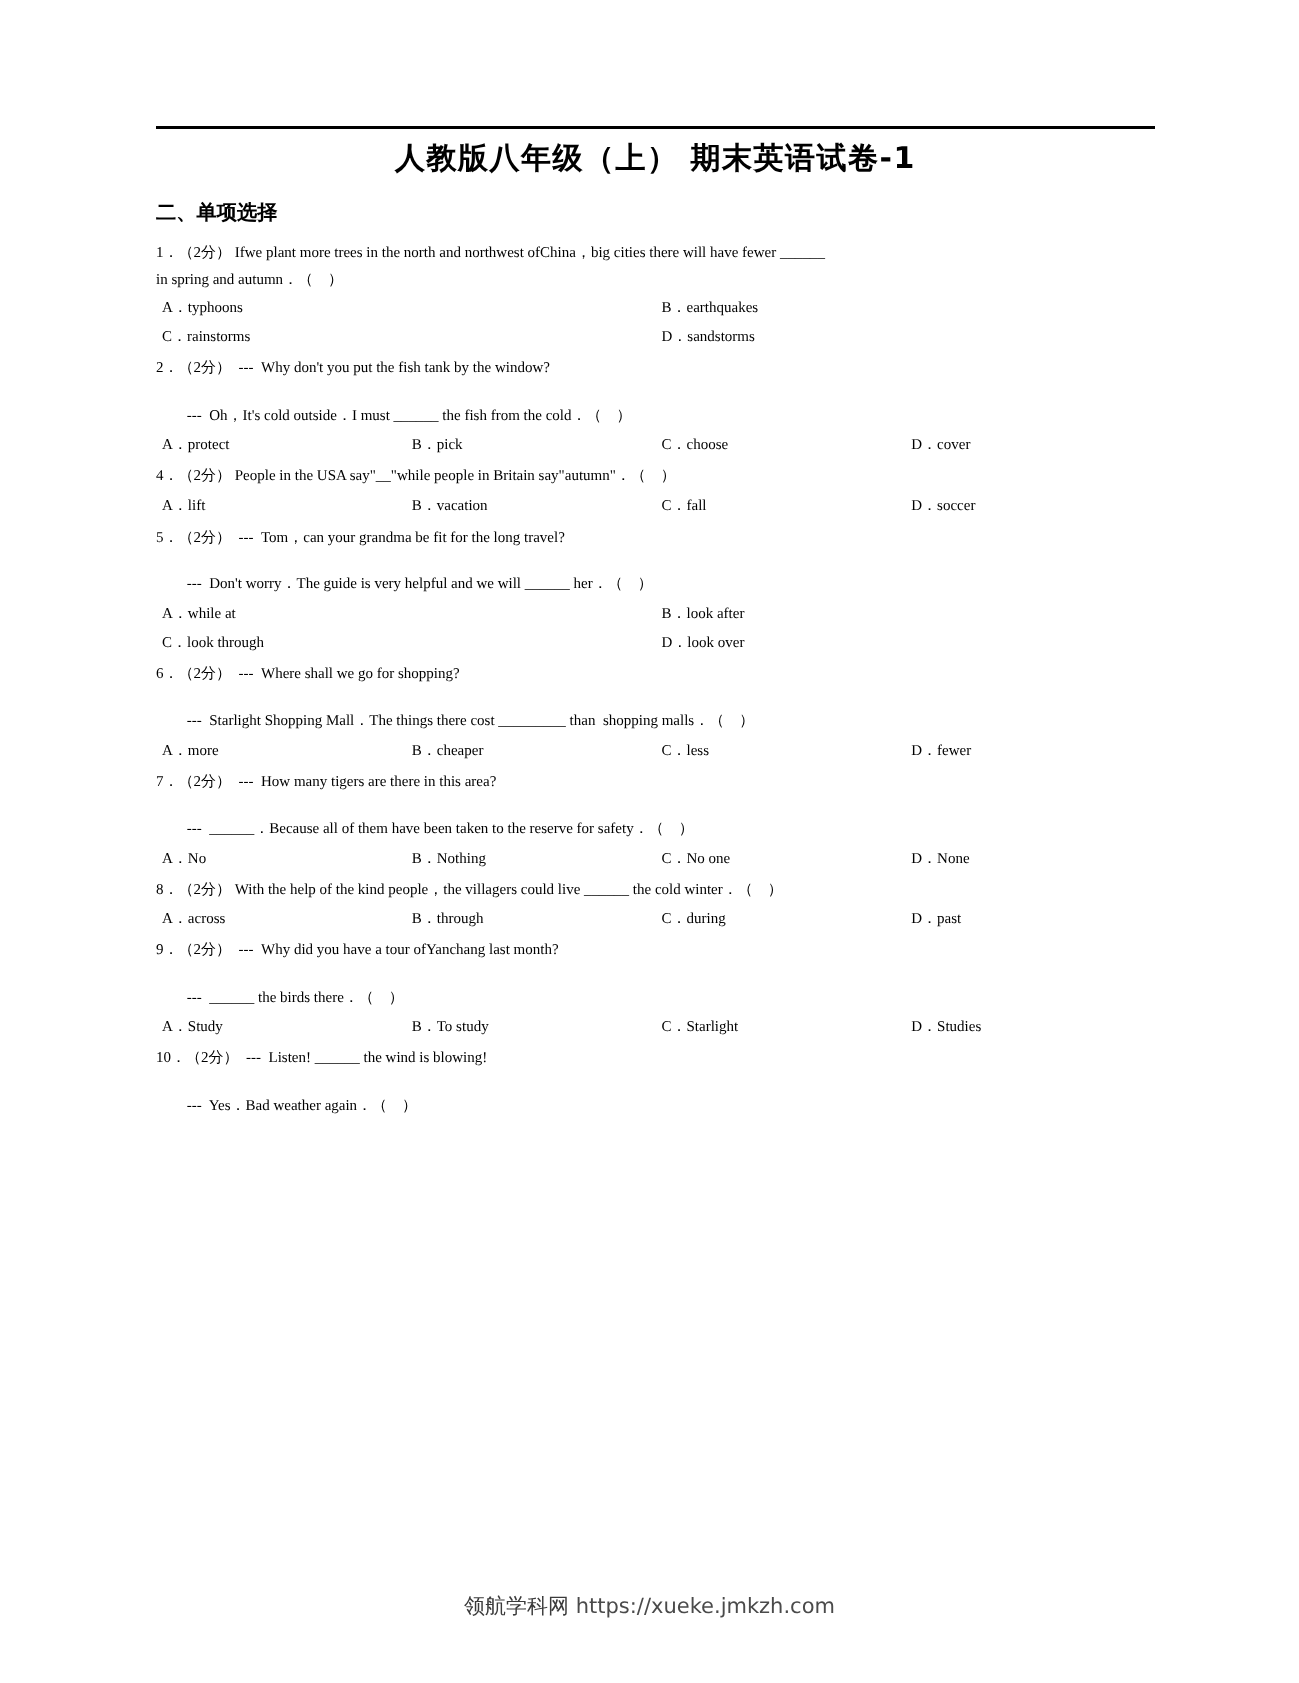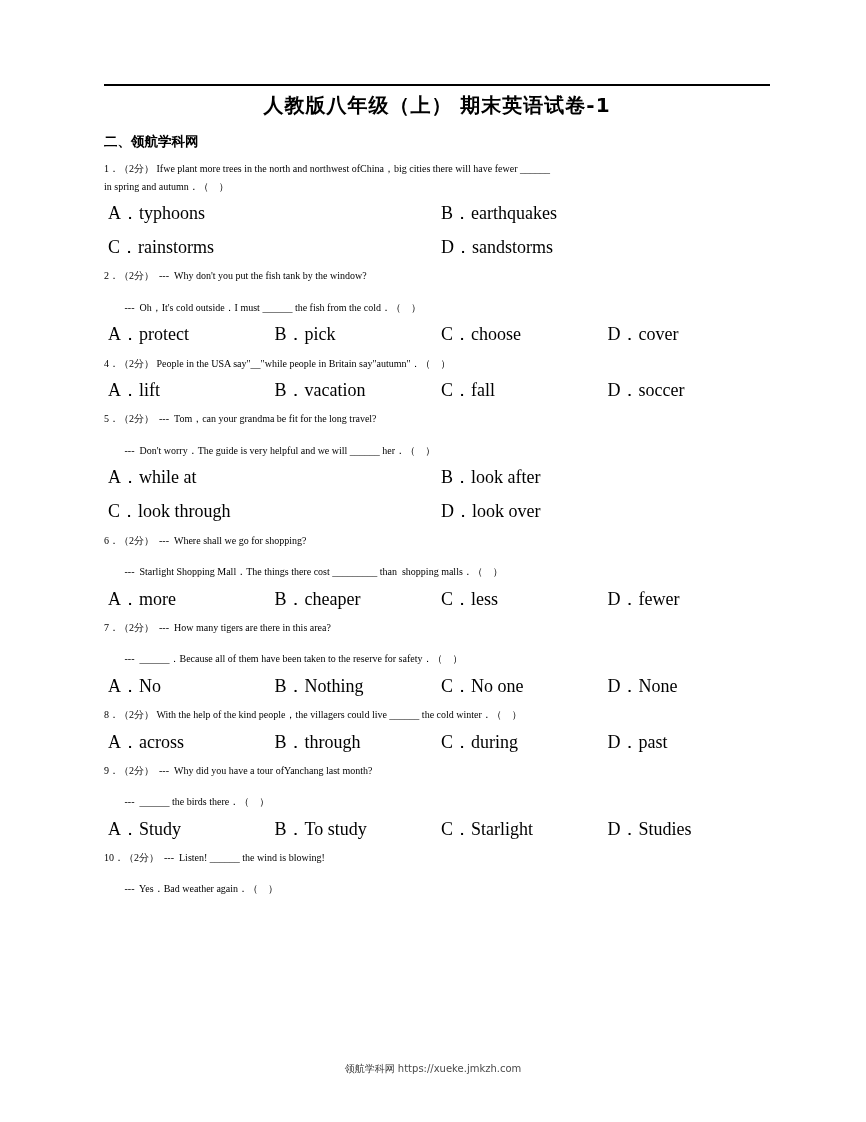--- a/index.html
+++ b/index.html
@@ -55,21 +55,21 @@
     margin: 0 0 2px 0;
     white-space: pre-wrap;
   }
   .q-line.indent {
     padding-left: 18px;
     margin-top: 16px;
   }
   .opts {
     display: flex;
     flex-wrap: wrap;
-    font-size: 18px;
+    font-size: 10px;
     line-height: 1.9;
     margin: 0 0 4px 0;
   }
   .opts.cols2 > .opt {
     width: 50%;
     box-sizing: border-box;
   }
   .opts.cols4 > .opt {
     width: 25%;
     box-sizing: border-box;
@@ -77,37 +77,37 @@
   .opt {
     padding-left: 4px;
     white-space: pre;
   }
   .footer {
     position: absolute;
     left: 0;
     top: 1062px;
     width: 866px;
     text-align: center;
-    font-size: 10px;
+    font-size: 14px;
     color: #3a3a3a;
     font-family: "DejaVu Sans", sans-serif;
   }
   .footer .site {
     color: #4a4a4a;
   }
 </style>
 </head>
 <body>
 
 <div class="page">
 
   <div class="content">
     <div class="title-rule"></div>
     <div class="doc-title">人教版八年级（上） 期末英语试卷-1</div>
-    <div class="section-head">二、领航学科网</div>
+    <div class="section-head">二、单项选择</div>
     <div id="questions">
         <div class="q">
           <div class="q-line">1．（2分） Ifwe plant more trees in the north and northwest ofChina，big cities there will have fewer ______</div>
           <div class="q-line">in spring and autumn．（    ）</div>
           <div class="opts cols2">
             <div class="opt">A．typhoons</div>
             <div class="opt">B．earthquakes</div>
             <div class="opt">C．rainstorms</div>
             <div class="opt">D．sandstorms</div>
           </div>

